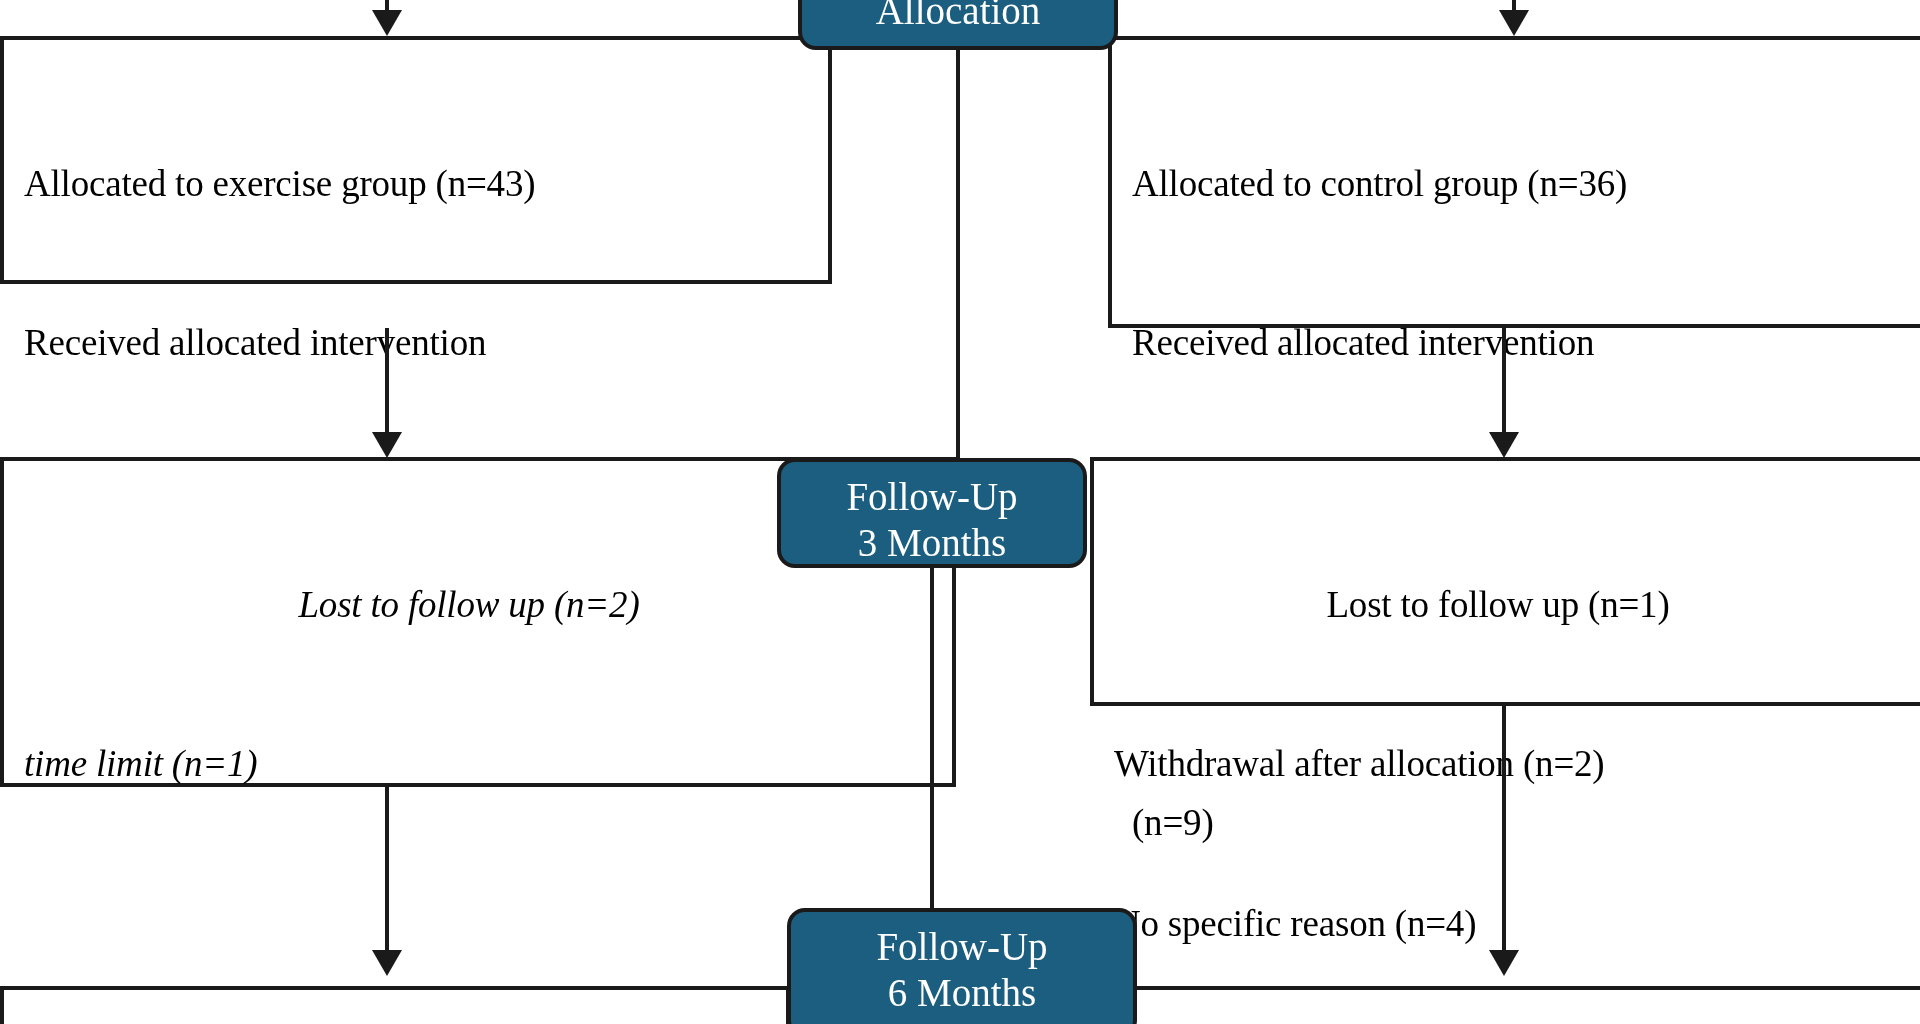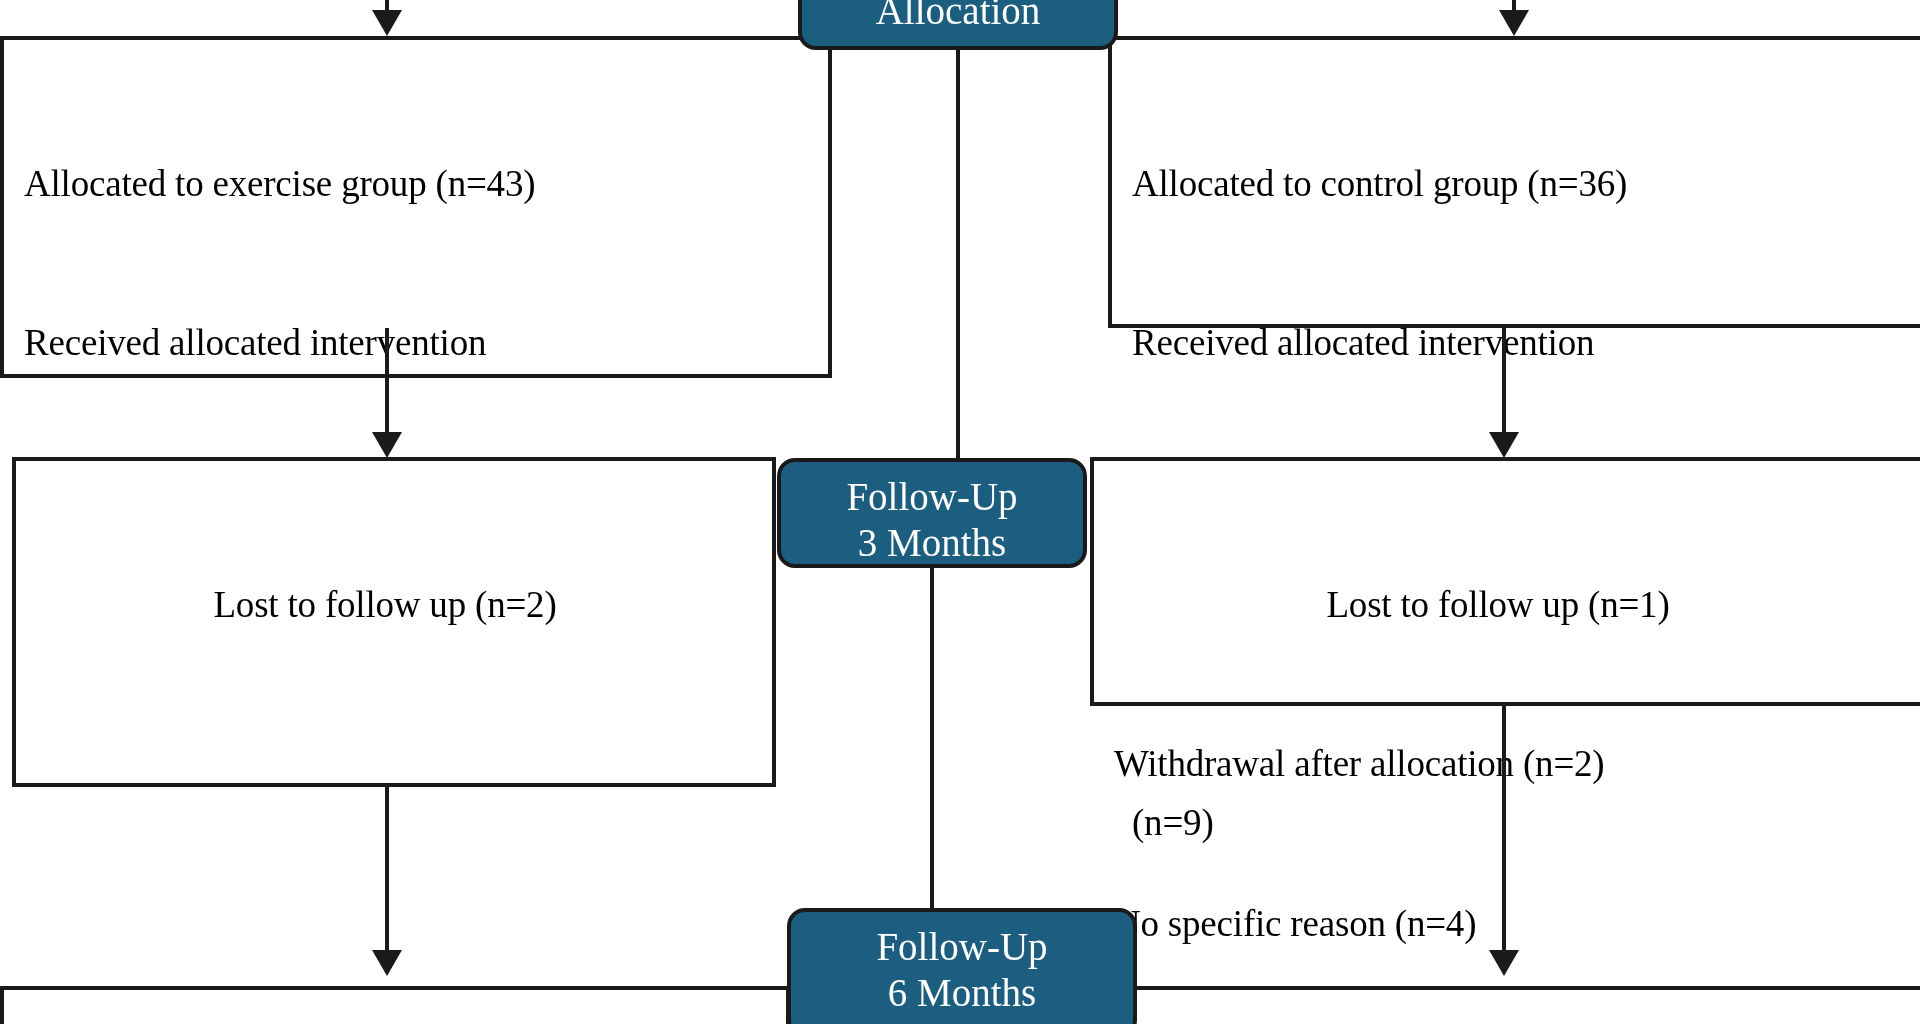--- a/index.html
+++ b/index.html
@@ -85,21 +85,21 @@
 <body>
 
 <div id="diagram">
 
   <div class="vline" style="left:385px; top:-6px; height:22px;"></div>
   <div class="arrowhead" style="left:372px; top:10px;"></div>
 
   <div class="vline" style="left:1512px; top:-6px; height:22px;"></div>
   <div class="arrowhead" style="left:1499px; top:10px;"></div>
 
-  <div class="box" style="left:0px; top:36px; width:832px; height:342px;">
+  <div class="box" style="left:0px; top:36px; width:832px; height:248px;">
     <div class="box-text">
       <span class="ln">Allocated to exercise group (n=43)</span>
       <span class="ln">Received allocated intervention</span>
       <span class="ln">(n=43)</span>
     </div>
   </div>
 
   <div class="box" style="left:1108px; top:36px; width:816px; height:292px;">
     <div class="box-text">
       <span class="ln">Allocated to control group (n=36)</span>
@@ -113,23 +113,24 @@
   <div class="badge" style="left:798px; top:-22px; width:320px; height:72px;">Allocation</div>
 
   <div class="vline" style="left:956px; top:50px; height:410px;"></div>
 
   <div class="vline" style="left:385px; top:328px; height:110px;"></div>
   <div class="arrowhead" style="left:372px; top:432px;"></div>
 
   <div class="vline" style="left:1502px; top:328px; height:110px;"></div>
   <div class="arrowhead" style="left:1489px; top:432px;"></div>
 
-  <div class="box" style="left:12px; top:457px; width:764px; height:330px;">
+  <div class="box" style="left:0px; top:457px; width:956px; height:330px;font-style:italic;">
     <div class="box-text first-centered">
       <span class="ln ln1">Lost to follow up (n=2)</span>
+      <span class="ln">time limit (n=1)</span>
       
       
     </div>
   </div>
 
   <div class="box" style="left:1090px; top:457px; width:834px; height:249px;">
     <div class="box-text first-centered">
       <span class="ln ln1">Lost to follow up (n=1)</span>
       <span class="ln">Withdrawal after allocation (n=2)</span>
       <span class="ln">No specific reason (n=4)</span>

